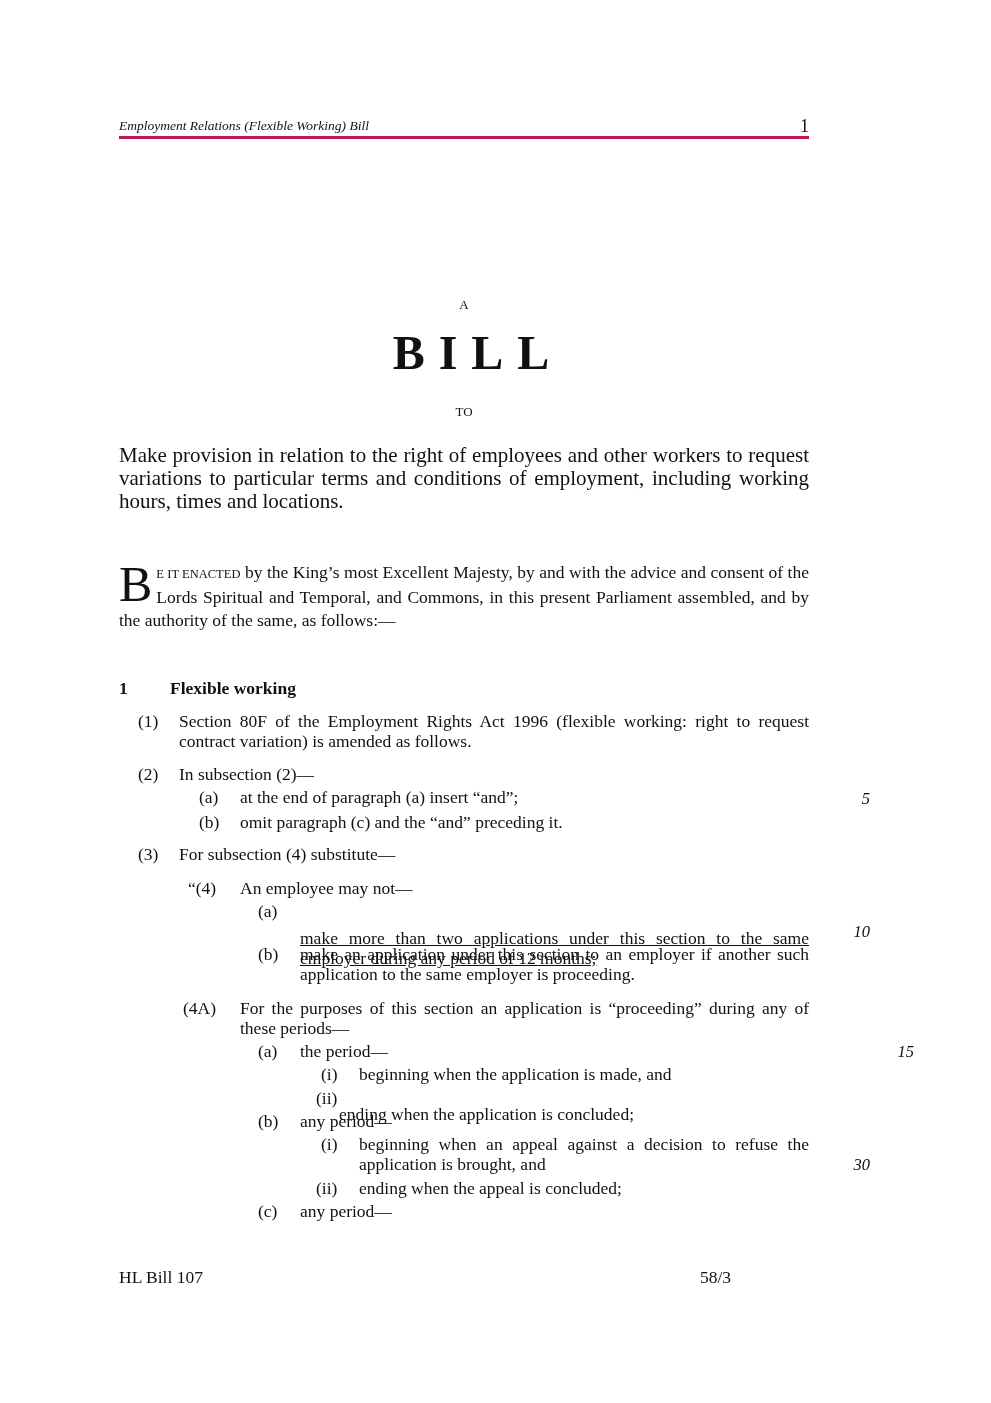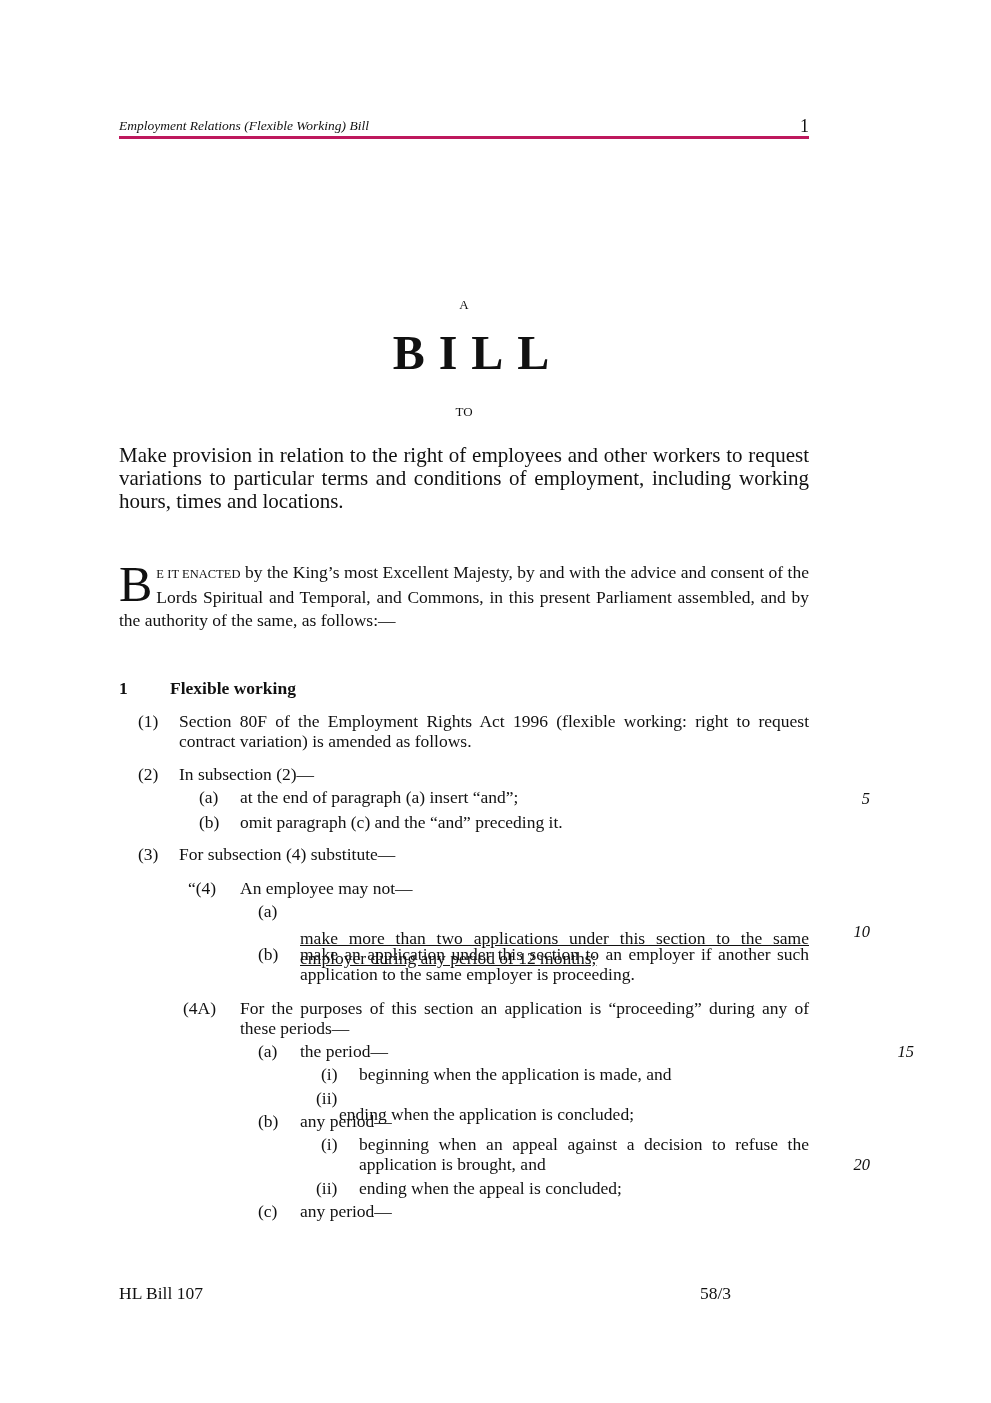--- a/index.html
+++ b/index.html
@@ -18,21 +18,21 @@
                 text-align: justify; text-align-last: left; }
   .enacting { left: 119px; top: 561px; width: 690px; font-size: 17.5px; line-height: 23px;
               text-align: justify; }
   .dropcap { float: left; font-size: 50px; line-height: 40px; margin: 3px 4px 0 0; }
   .smallcaps { font-size: 12.5px; }
   .line { position: absolute; font-size: 17.5px; line-height: 21px; white-space: nowrap; }
   .wrap { position: absolute; font-size: 17.5px; line-height: 20px; text-align: justify; }
   .bold { font-weight: bold; }
   .lnum { position: absolute; left: 846px; width: 24px; text-align: right; font-style: italic;
           font-size: 16.5px; }
-  .footer { position: absolute; top: 1267px; font-size: 17.5px; margin-top: 16px; }
+  .footer { position: absolute; top: 1267px; font-size: 17.5px; }
 </style>
 </head>
 <body>
 
 <div class="abs running-head">
   <span class="running-title">Employment Relations (Flexible Working) Bill</span>
   <span class="page-num">1</span>
 </div>
 
 <div class="abs a-label">A</div>
@@ -83,16 +83,16 @@
 <div class="wrap" style="left:359px; top:1134px; width:450px;">beginning when an appeal against a decision to refuse the application is brought, and</div>
 <div class="line" style="left:316px; top:1178px;">(ii)</div>
 <div class="line" style="left:359px; top:1178px;">ending when the appeal is concluded;</div>
 
 <div class="line" style="left:258px; top:1201px;">(c)</div>
 <div class="line" style="left:300px; top:1201px;">any period—</div>
 
 <div class="lnum" style="top:789px;">5</div>
 <div class="lnum" style="top:922px;">10</div>
 <div class="lnum" style="top:1042px;margin-left:44px;">15</div>
-<div class="lnum" style="top:1155px;">20</div>
+<div class="lnum" style="top:1155px;">30</div>
 
 <div class="footer" style="left:119px;">HL Bill 107</div>
 <div class="footer" style="left:700px; width:109px; ">58/3</div>
 
 </body></html>

